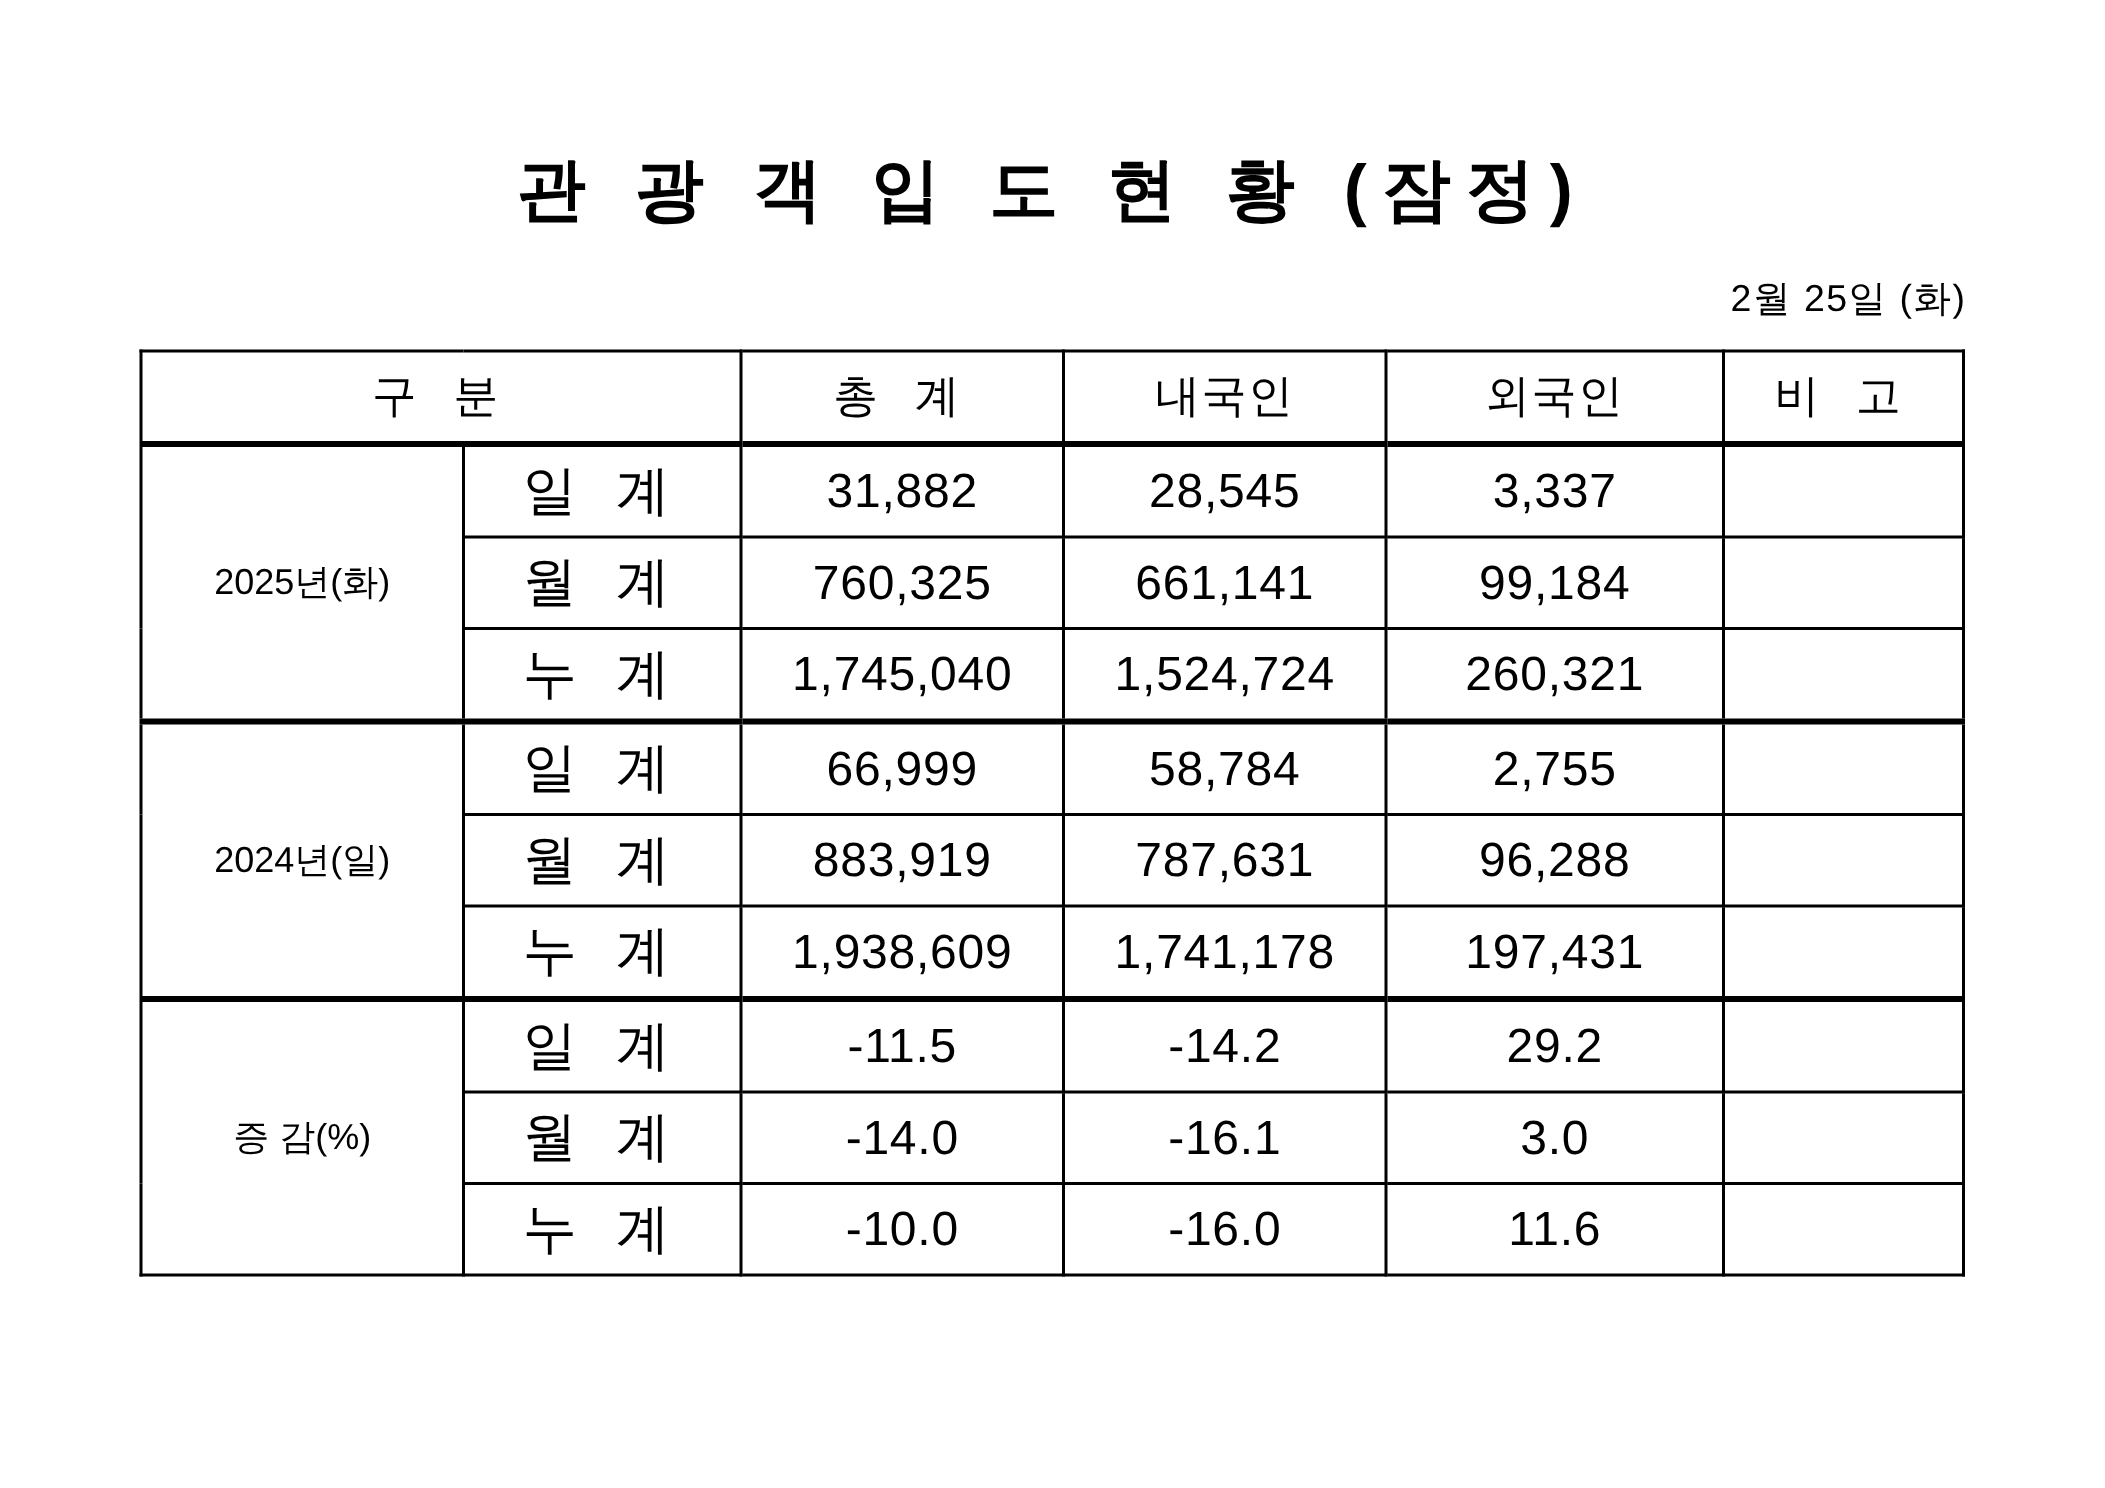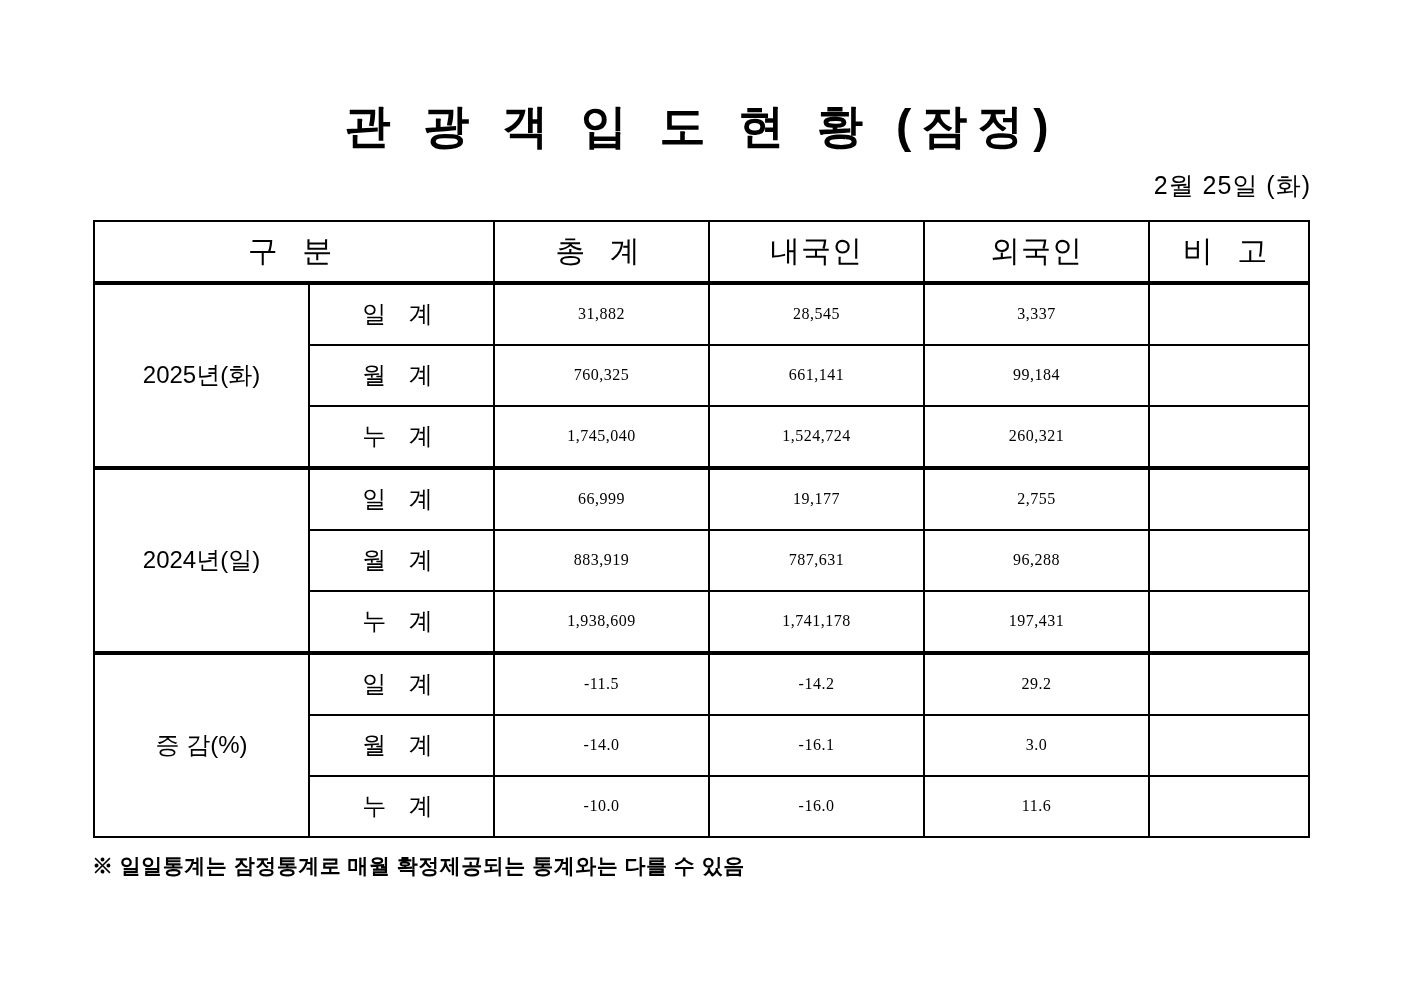--- a/index.html
+++ b/index.html
@@ -28,21 +28,21 @@
     letter-spacing: 10px;
     margin: 0;
     padding-top: 100px;
     line-height: 1.15;
     white-space: pre;
   }
   .doc-date {
     text-align: right;
     font-size: 25px;
     padding-right: 92px;
-    margin-top: 16px;
+    margin-top: 29px;
     letter-spacing: 1px;
   }
   table.stat-table {
     border-collapse: collapse;
     margin: 18px auto 0 auto;
     width: 1215px;
     table-layout: fixed;
   }
   table.stat-table td, table.stat-table th {
     border: 2px solid #000000;
@@ -65,28 +65,27 @@
     height: 66px;
   }
   thead td.no-space {
     letter-spacing: 1px;
   }
   td.group-cell {
     font-size: 24px;
     letter-spacing: 0px;
   }
   td.sub-cell {
-    font-size: 24px;
+    font-size: 36px;
     letter-spacing: 8px;
   }
   td.num-cell {
-    font-size: 16px;
+    font-size: 32px;
     font-weight: bold;
     letter-spacing: 0.5px;
-    font-family: Liberation Serif, serif;
   }
   td.note-cell { }
   tr.thick-top td {
     border-top-width: 4px;
   }
   table.stat-table {
     border: 2px solid #000;
   }
   .footnote {
     margin: 14px 0 0 92px;
@@ -144,21 +143,21 @@
         <td class="num-cell">1,745,040</td>
         <td class="num-cell">1,524,724</td>
         <td class="num-cell">260,321</td>
         <td class="note-cell"></td>
       </tr>
 
       <tr class="thick-top">
         <td class="group-cell" rowspan="3">2024년(일)</td>
         <td class="sub-cell">일 계</td>
         <td class="num-cell">66,999</td>
-        <td class="num-cell">19,177</td>
+        <td class="num-cell">58,784</td>
         <td class="num-cell">2,755</td>
         <td class="note-cell"></td>
       </tr>
       <tr>
         <td class="sub-cell">월 계</td>
         <td class="num-cell">883,919</td>
         <td class="num-cell">787,631</td>
         <td class="num-cell">96,288</td>
         <td class="note-cell"></td>
       </tr>
@@ -188,15 +187,14 @@
       <tr>
         <td class="sub-cell">누 계</td>
         <td class="num-cell">-10.0</td>
         <td class="num-cell">-16.0</td>
         <td class="num-cell">11.6</td>
         <td class="note-cell"></td>
       </tr>
     </tbody>
   </table>
 
-  <div class="footnote">※ 일일통계는 잠정통계로 매월 확정제공되는 통계와는 다를 수 있음</div>
 
 </div>
 
 </body></html>

